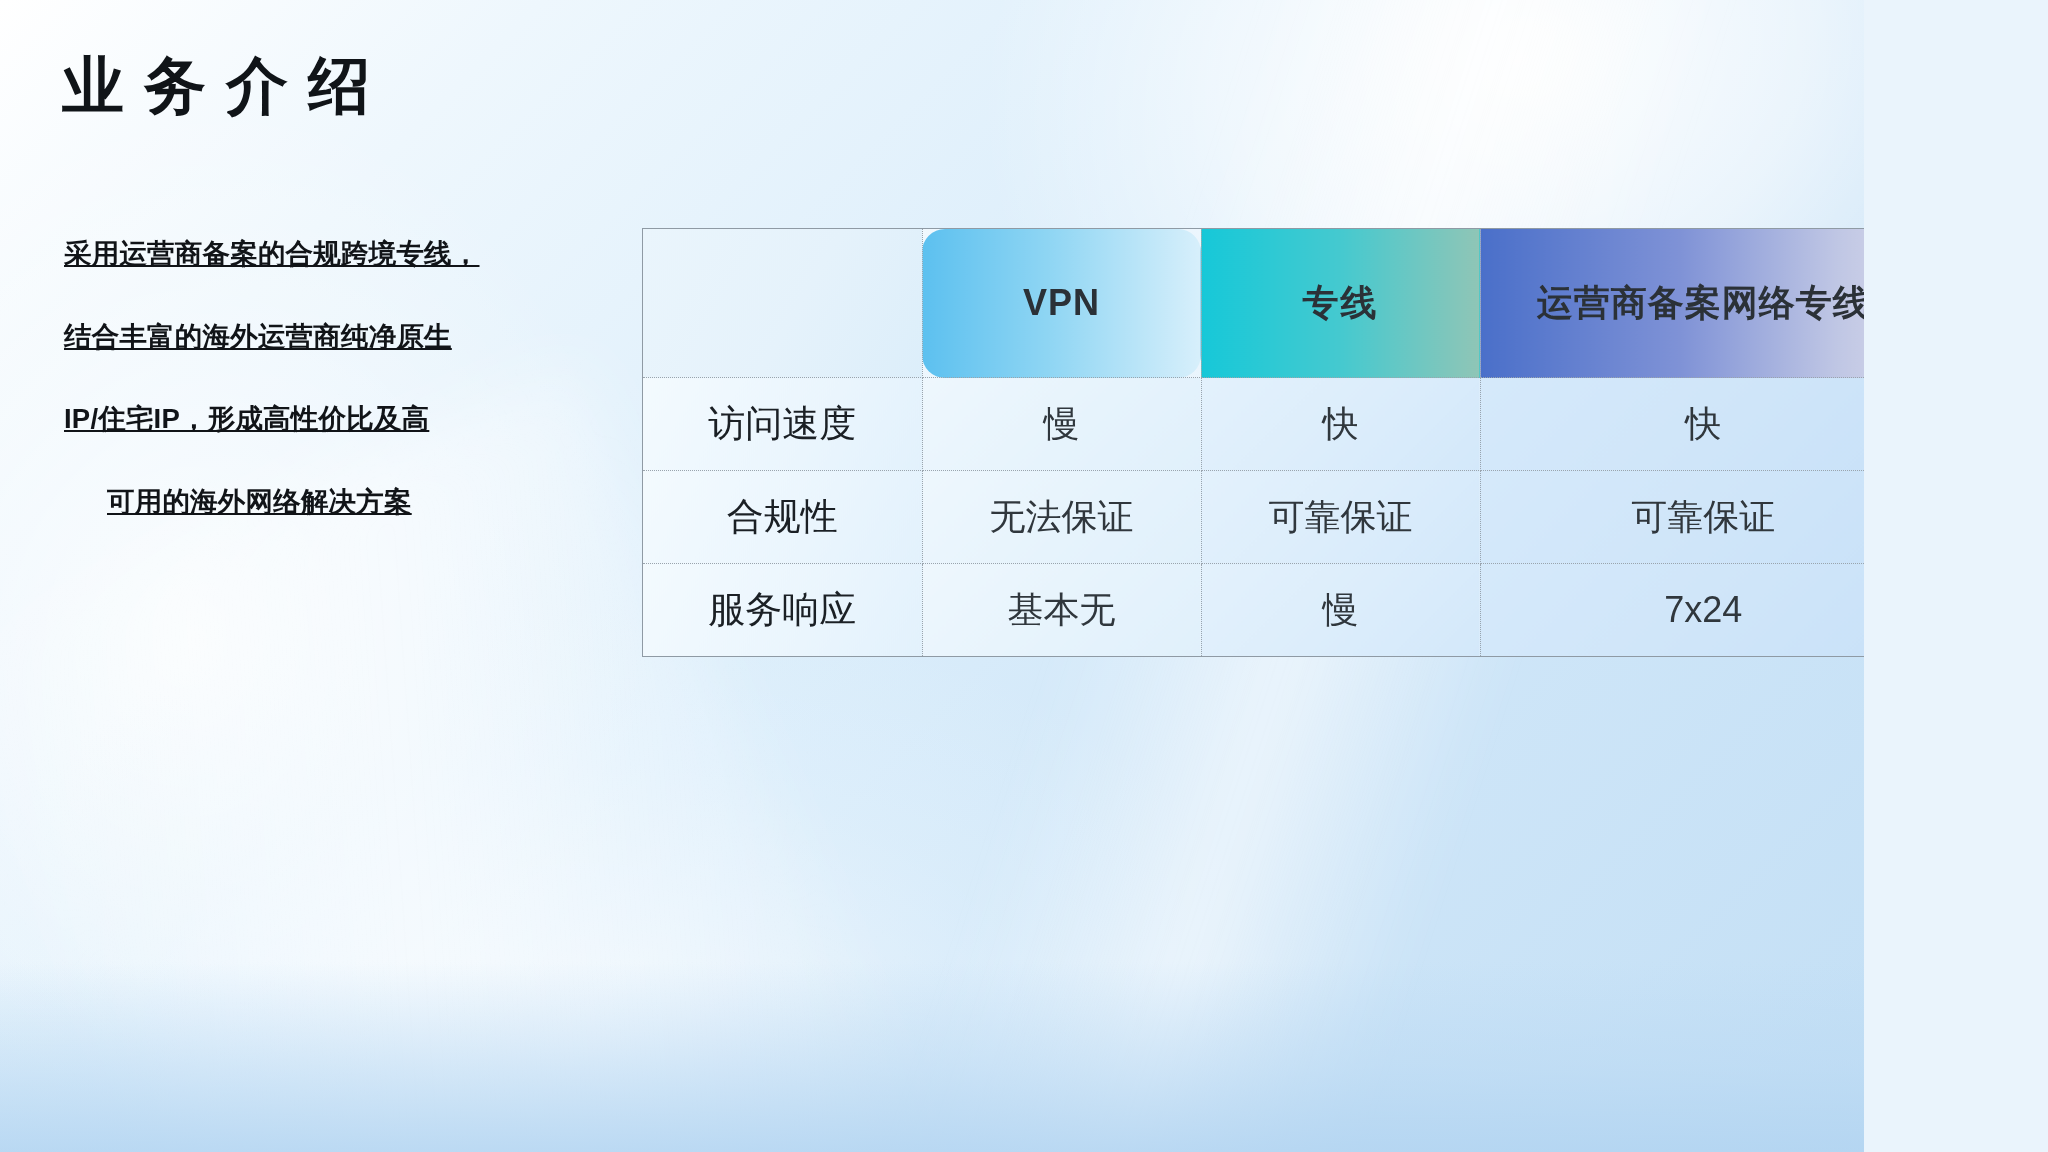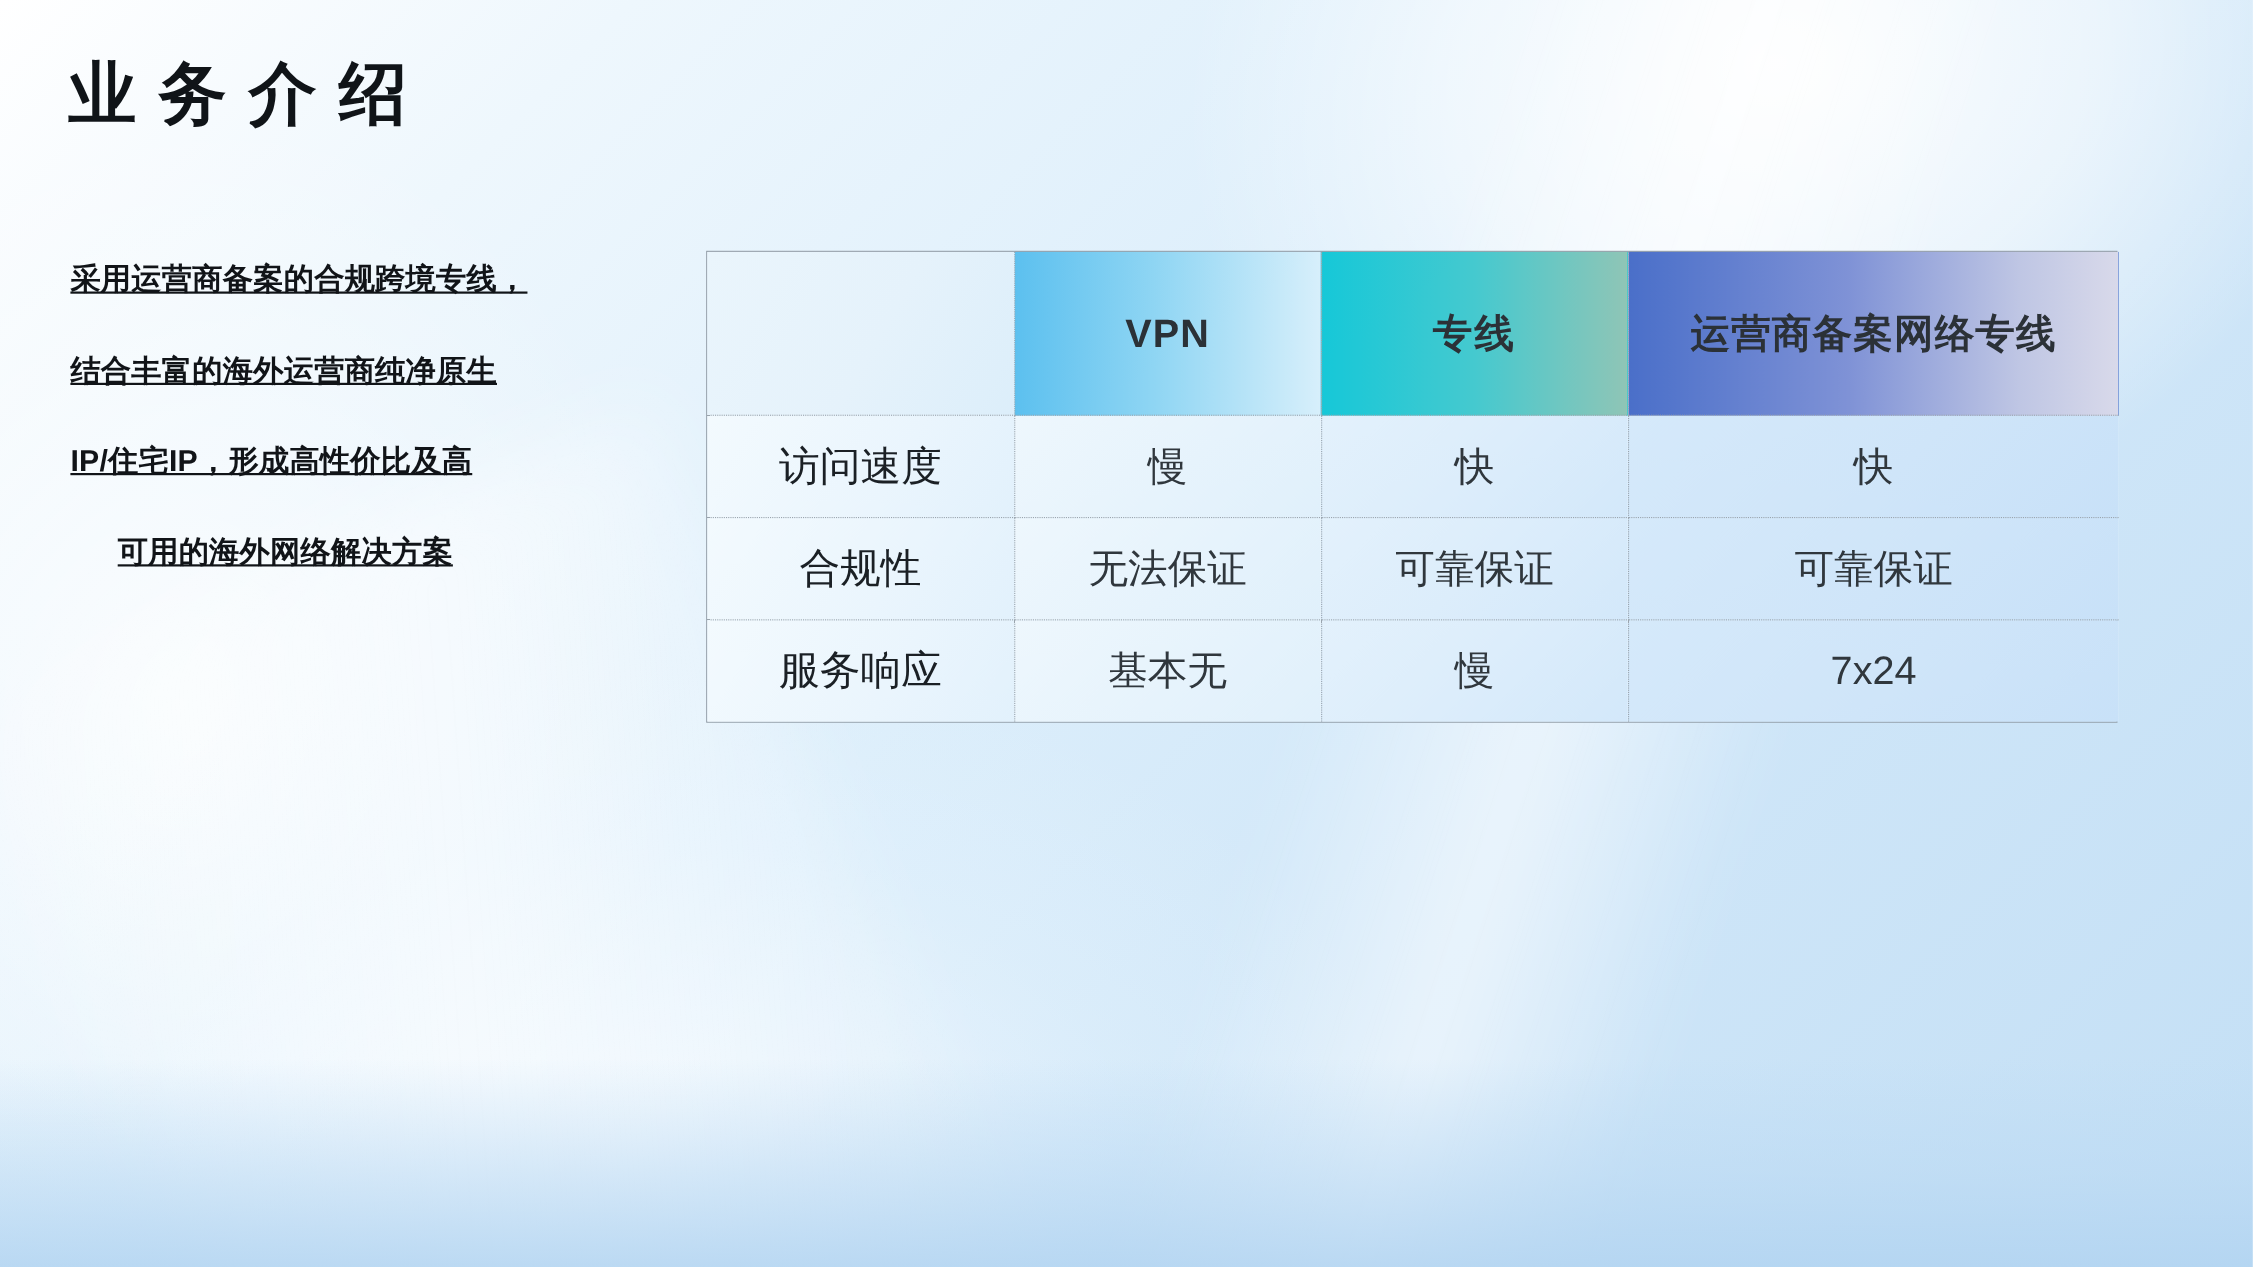--- a/index.html
+++ b/index.html
@@ -10,21 +10,21 @@
     width: 2048px;
     height: 1152px;
     overflow: hidden;
     font-family: "Liberation Sans", "DejaVu Sans", sans-serif;
     background: #eaf4fc;
   }
 
   
   .slide {
     position: relative;
-    width: 2048px;
+    width: 1864px;
     height: 1152px;
     overflow: hidden;
     background:
       linear-gradient(135deg, #ffffff 0%, #eef7fd 18%, #dceefb 46%, #cfe6f8 68%, #c3dff5 100%);
   }
   .bg-glow-top {
     position: absolute;
     left: 52%;
     top: -34%;
     width: 1100px;
@@ -152,20 +152,21 @@
   
   .head-row td { height: 148px; font-weight: 700; }
   .h-blank {
     background: linear-gradient(120deg, #eaf5fc 0%, #e5f2fb 55%, #dceefa 100%);
   }
   .h-vpn {
     background: linear-gradient(90deg, #5cc0ef 0%, #8ed5f3 45%, #d7effb 100%);
     font-size: 40px;
     color: #1d2329;
     letter-spacing: 1px;
+    border-radius: 23px;
   }
   .h-line {
     background: linear-gradient(90deg, #16c8d8 0%, #45c9cf 50%, #8fc5b6 100%);
     font-size: 40px;
     color: #14191e;
     letter-spacing: 2px;
   }
   .h-isp {
     background: linear-gradient(90deg, #4a6fc9 0%, #7f92d6 45%, #bfc6e4 80%, #d8d9ea 100%);
     font-size: 36px;

